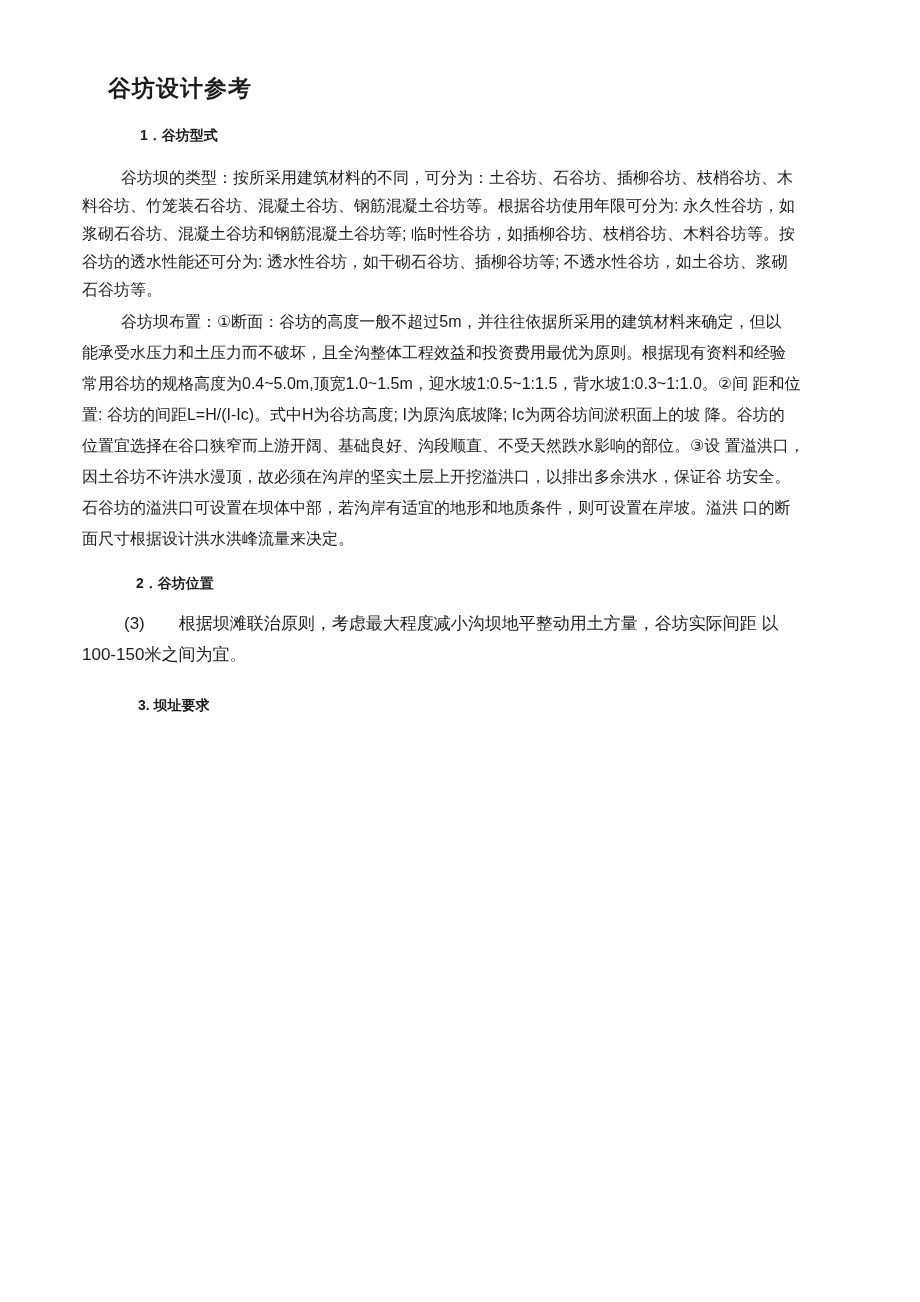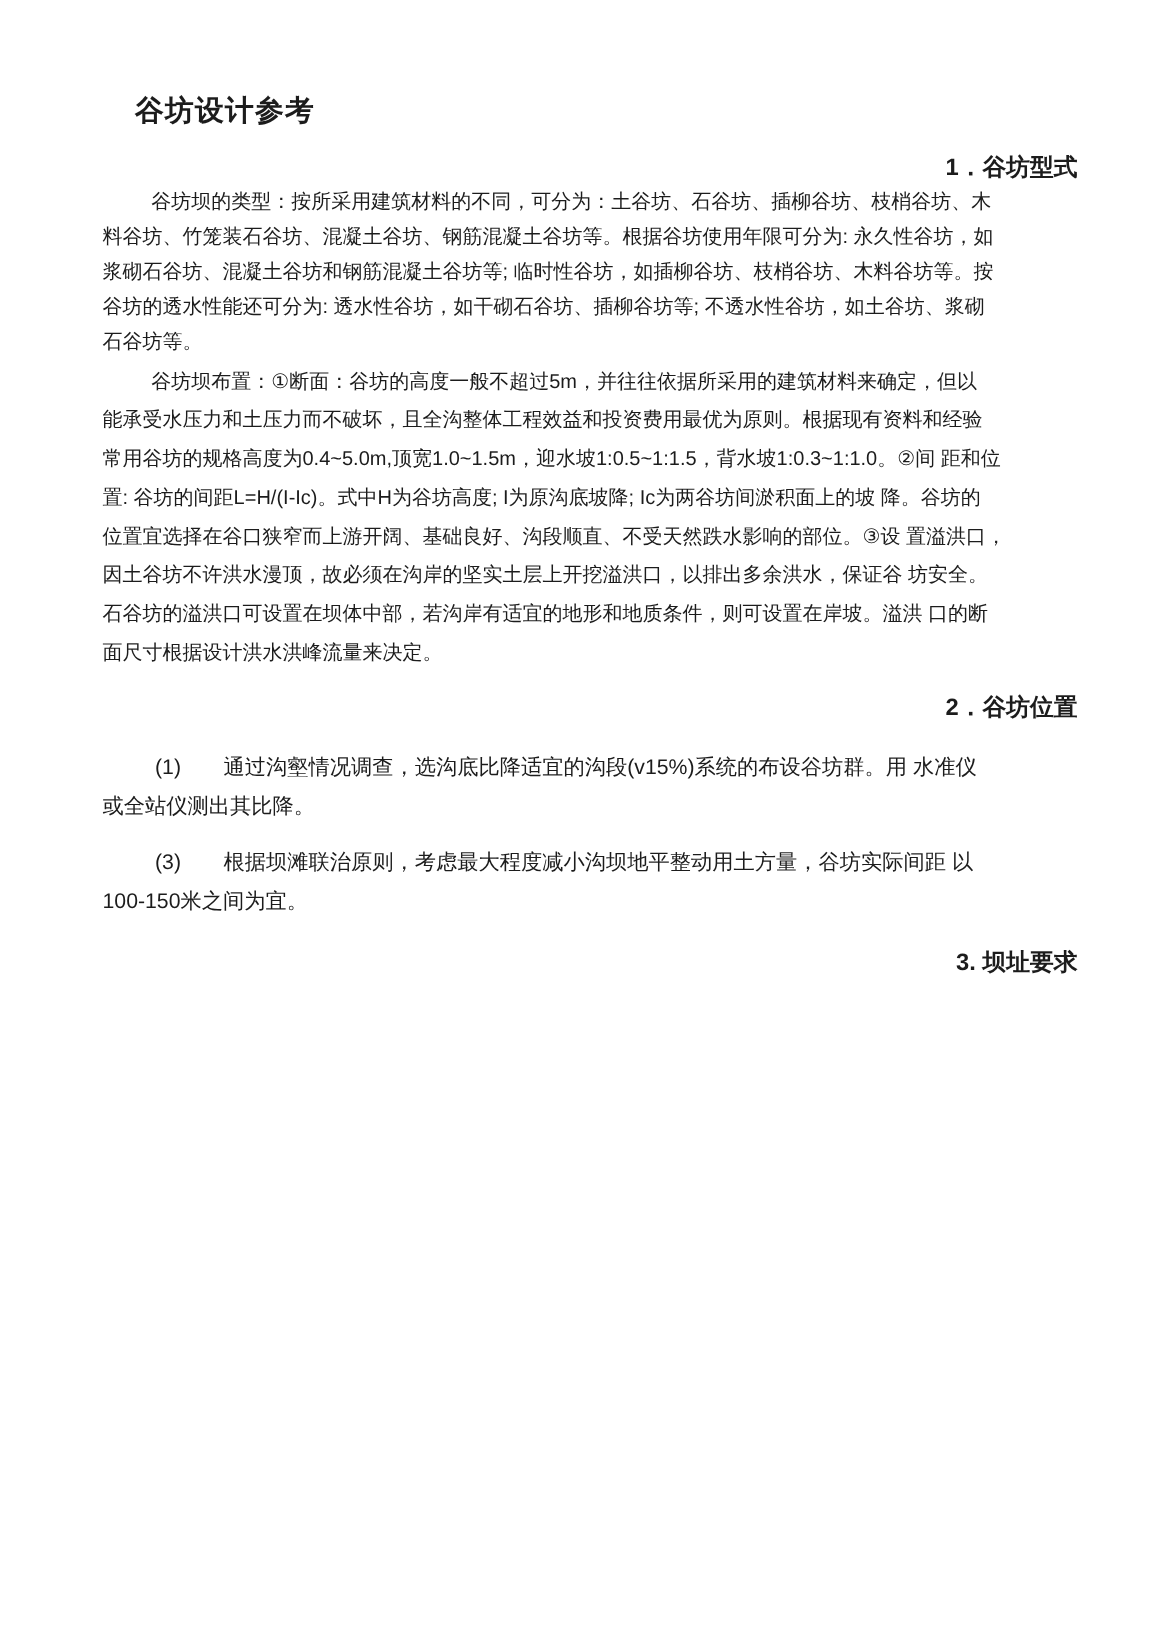--- a/index.html
+++ b/index.html
@@ -30,37 +30,36 @@
   .intro {
     margin: 26px 0 0 0;
     font-size: 16px;
     line-height: 21px;
     text-indent: 58px;
     white-space: pre-line;
   }
   .sec-heading {
     margin: 22px 0 0 0;
     margin-left: 58px;
-    font-size: 19px;
+    font-size: 14px;
     line-height: 22px;
     font-weight: bold;
-    text-align: right;
   }
   .sec-heading.h2 { margin-top: 18px; margin-left: 54px; }
   .sec-heading.h3 { margin-top: 24px; margin-left: 56px; }
   .body-par {
     margin: 0;
     font-size: 16px;
     line-height: 29px;
     text-indent: 39px;
     white-space: pre-line;
     text-align: left;
   }
   .p1 { margin-top: 14px; }
-  .p2 { margin-top: 2px; line-height: 28px; }
+  .p2 { margin-top: 18px; line-height: 28px; }
   .p3 { margin-top: 2px; line-height: 31px; }
   .p4 {
     margin-top: 24px;
     font-size: 17px;
     line-height: 31px;
     text-indent: 40px;
   }
   .p4 b { font-weight: bold; }
   .p4 sub { font-size: 11px; line-height: 0; }
   .list-par {
@@ -96,22 +95,20 @@
 常用谷坊的规格高度为0.4~5.0m,顶宽1.0~1.5m，迎水坡1:0.5~1:1.5，背水坡1:0.3~1:1.0。②间 距和位
 置: 谷坊的间距L=H/(I-Ic)。式中H为谷坊高度; I为原沟底坡降; Ic为两谷坊间淤积面上的坡 降。谷坊的
 位置宜选择在谷口狭窄而上游开阔、基础良好、沟段顺直、不受天然跌水影响的部位。③设 置溢洪口，
 因土谷坊不许洪水漫顶，故必须在沟岸的坚实土层上开挖溢洪口，以排出多余洪水，保证谷 坊安全。
 石谷坊的溢洪口可设置在坝体中部，若沟岸有适宜的地形和地质条件，则可设置在岸坡。溢洪 口的断
 面尺寸根据设计洪水洪峰流量来决定。</p>
 
 
   <h2 class="sec-heading h2">2．谷坊位置</h2>
 
-  <p class="list-par i1">(1)　　通过沟壑情况调查，选沟底比降适宜的沟段(v15%)系统的布设谷坊群。用 水准仪
-或全站仪测出其比降。</p>
 
 
   <p class="list-par i3">(3)　　根据坝滩联治原则，考虑最大程度减小沟坝地平整动用土方量，谷坊实际间距 以
 100-150米之间为宜。</p>
 
   <h2 class="sec-heading h3">3. 坝址要求</h2>
 
 </div>
 
 </body></html>

